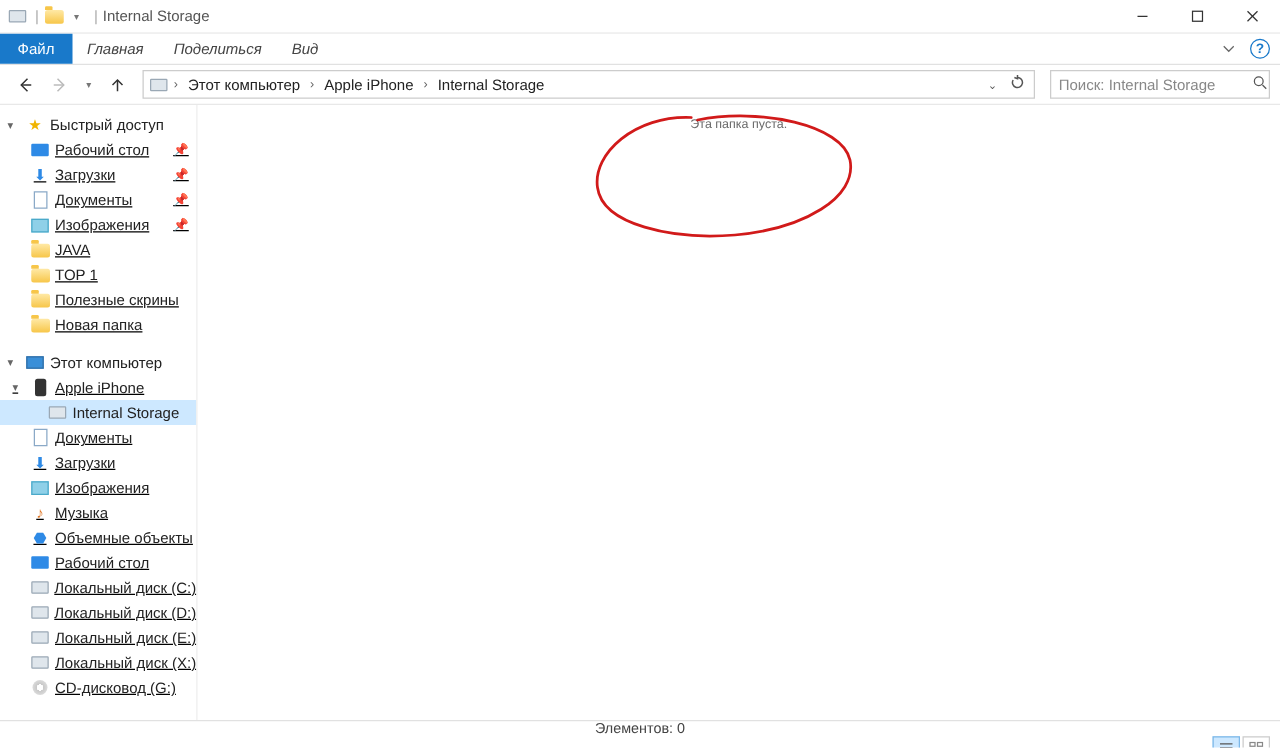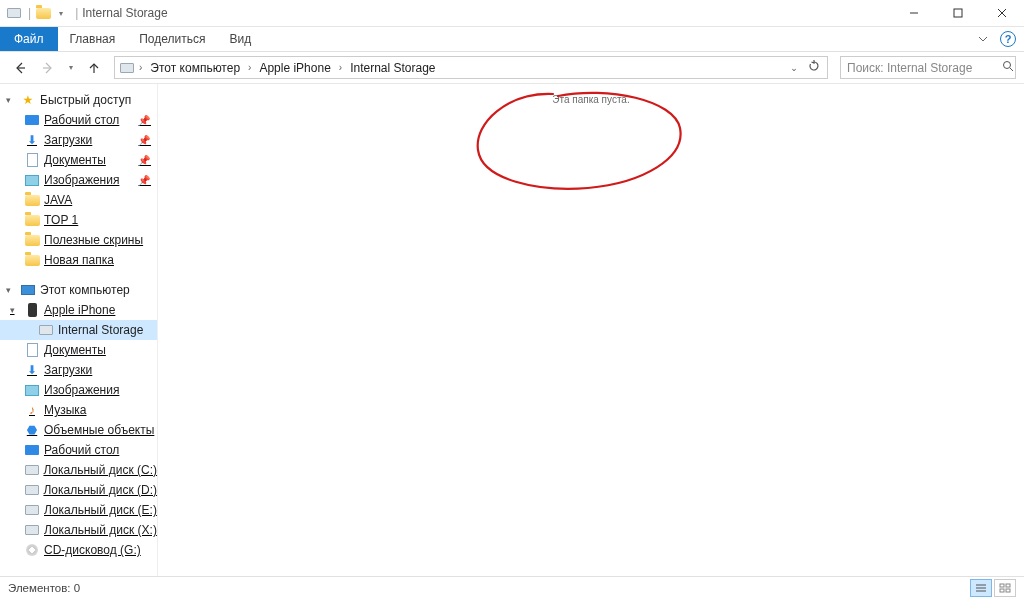--- a/index.html
+++ b/index.html
@@ -9,21 +9,21 @@
   .title-bar { height: 27px; background: #fff; border-bottom: 1px solid #e5e5e5; display: flex; align-items: center; padding-left: 6px; }
   .title-bar .tb-icon { width: 16px; height: 16px; margin-right: 2px; display:flex; align-items:center; justify-content:center; }
   .title-bar .sep { color:#aaa; margin:0 4px;}
   .title-text { color:#555; }
   .win-controls { margin-left:auto; display:flex; }
   .win-btn { width:44px; height:27px; display:flex; align-items:center; justify-content:center; color:#555;}
 
   
   .ribbon { height: 25px; background:#fff; display:flex; align-items:stretch; border-bottom:1px solid #e1e1e1; position:relative;}
   .ribbon .file-tab { background:#1979ca; color:#fff; padding:0 14px; display:flex; align-items:center; font-size:12px;}
-  .ribbon .tab { padding:0 12px; display:flex; align-items:center; color:#444;}
+  .ribbon .tab { padding:0 12px; display:flex; align-items:center; color:#444;font-style:italic;}
   .ribbon .expand { margin-left:auto; padding:0 8px; display:flex; align-items:center; color:#666;}
   .ribbon .help { width:24px; display:flex; align-items:center; justify-content:center; color:#1979ca; font-weight:bold; background:#fff; border:1px solid #1979ca; border-radius:50%; height:16px; width:16px; font-size:11px; margin:4px 8px 0 4px;}
 
   
   .nav { height: 32px; display:flex; align-items:center; padding:0 8px; gap:4px; border-bottom:1px solid #e8e8e8;}
   .nav-arrow { width:24px; height:24px; display:flex; align-items:center; justify-content:center; color:#888; }
   .nav-arrow.enabled{ color:#333; }
   .address { flex:1; height:23px; border:1px solid #ccc; display:flex; align-items:center; padding:0 4px; gap:2px; background:#fff; margin:0 4px;}
   .address .bc-sep{ color:#666; margin:0 2px; font-size:10px;}
   .address .bc-item{ padding:2px 4px; color:#222;}
@@ -59,21 +59,21 @@
   .ic-cd{ width:12px; height:12px; border-radius:50%; background:radial-gradient(#fff 30%, #c8c8c8 31%, #e8e8e8);}
   .ic-3d{ color:#2e8ae6;}
   .ic-vid{ width:13px; height:10px; border:1px solid #666; background:#888;}
 
   .content{ flex:1; position:relative; }
   .empty-msg{ text-align:center; color:#6b6b6b; font-size:10px; margin-top:10px;}
 
   .annotation{ position:absolute; left:310px; top:4px; pointer-events:none;}
 
   
-  .status{ height:22px; border-top:1px solid #e1e1e1; display:flex; align-items:center; padding:0 8px; font-size:11.5px; color:#444;}
+  .status{ height:22px; border-top:1px solid #e1e1e1; display:flex; align-items:center; padding:0 8px; font-size:11.5px; color:#444;flex-direction:column;}
   .status .view-toggles{ margin-left:auto; display:flex; gap:2px;}
   .vt{ width:22px; height:18px; border:1px solid #ccc; display:flex; align-items:center; justify-content:center; font-size:10px; color:#666;}
   .vt.active{ background:#cde8ff; border-color:#7bb7e8;}
 </style>
 </head>
 <body>
 
 <div class="title-bar">
   <span class="tb-icon">
       <span class="ic-disk"></span>

